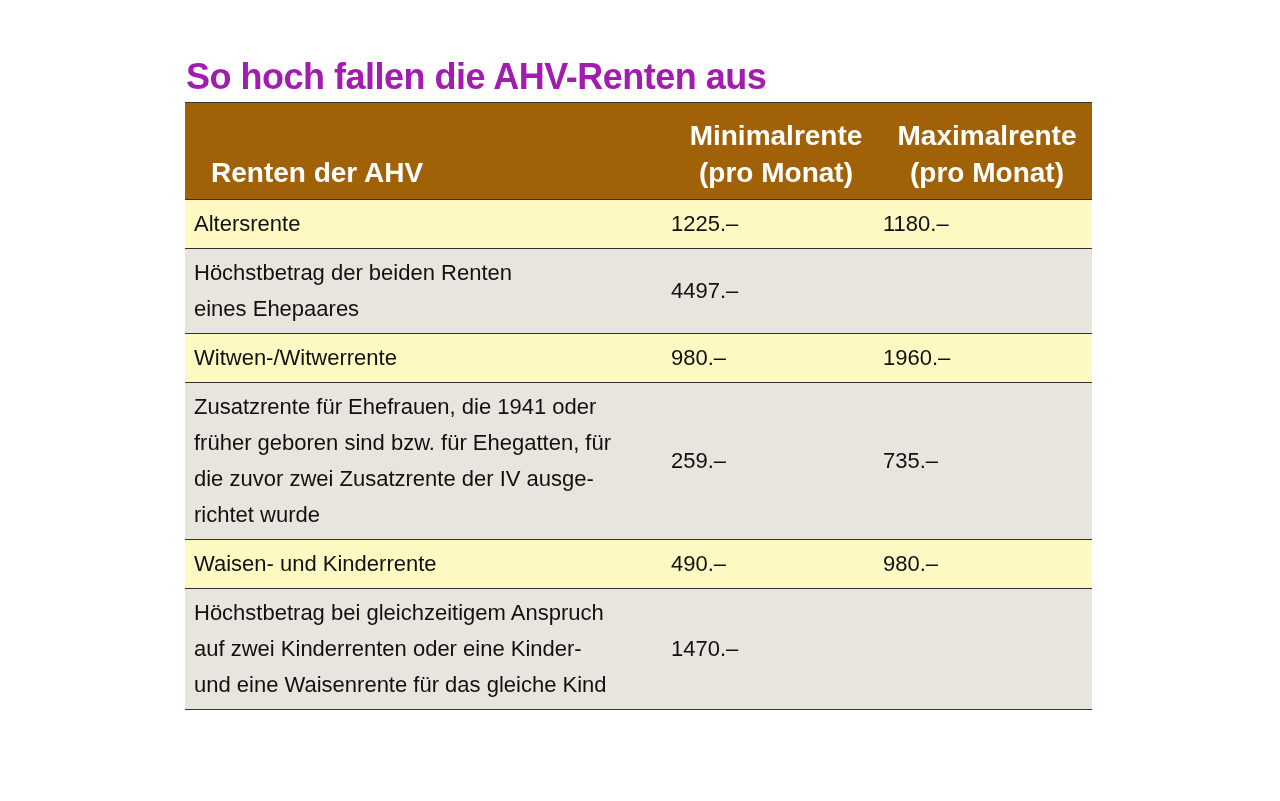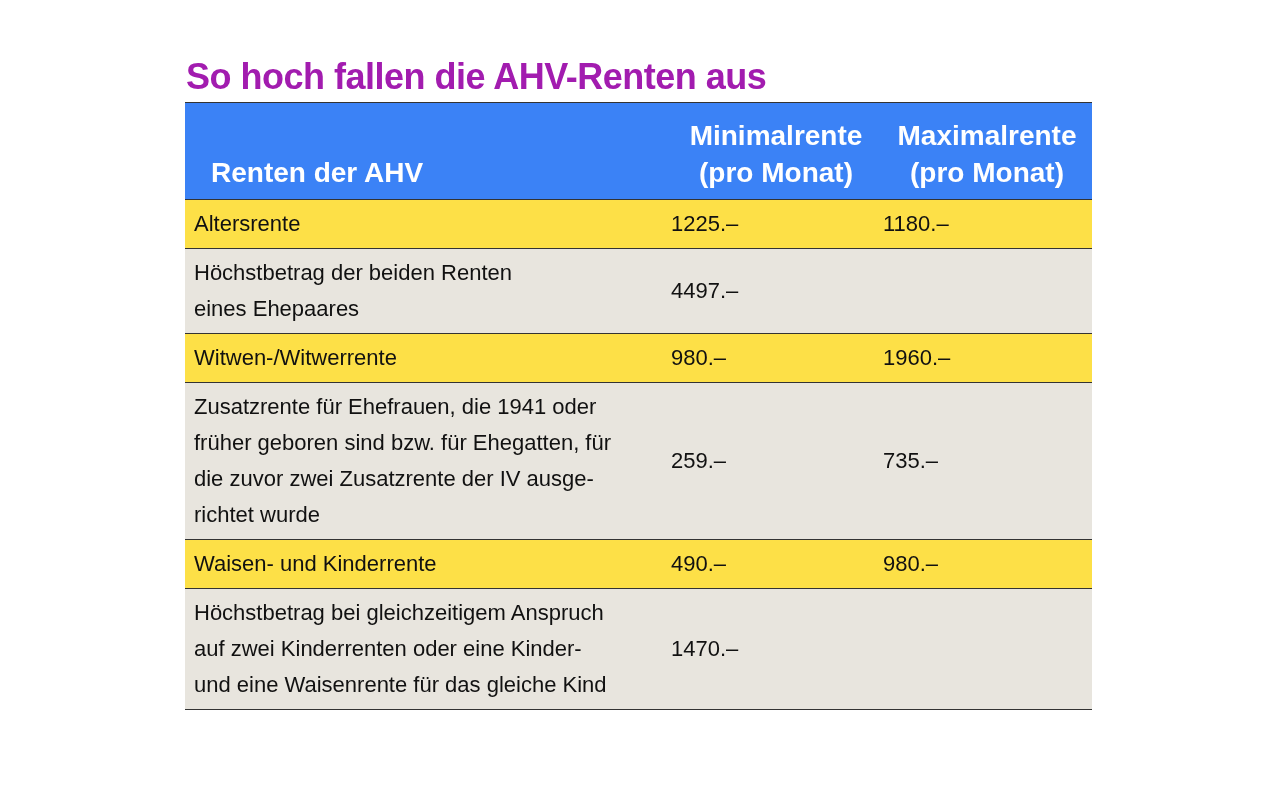--- a/index.html
+++ b/index.html
@@ -1,30 +1,30 @@
 <!DOCTYPE html>
 <html><head>
 <meta charset="utf-8">
 <style>
   html, body { margin:0; padding:0; background:#ffffff; }
   body { width:1280px; height:801px; position:relative; overflow:hidden;
          font-family:"Liberation Sans", sans-serif; }
   .title { position:absolute; left:186px; top:56px; font-size:36px; font-weight:bold;
            color:#a21caf; letter-spacing:-0.5px; white-space:nowrap; }
   .tbl { position:absolute; left:185px; top:102px; width:907px; border-collapse:collapse; }
-  .tbl th { background:#3b82f6; color:#ffffff; font-weight:bold; font-size:28px;
+  .tbl th { background:#a16207; color:#ffffff; font-weight:bold; font-size:28px;
             line-height:37px; padding:14px 0 8px 0; vertical-align:bottom; }
   .tbl th.c0 { text-align:left; padding-left:26px; }
   .tbl th.c1, .tbl th.c2 { text-align:center; }
   .tbl td { font-size:22px; color:#111; line-height:36px; vertical-align:middle;
             border-bottom:1.5px solid #333; }
   .tbl td.c0 { padding:6px 0 6px 9px; }
   .tbl td.num { text-align:left; }
   .tbl tr.shade td { background:#e8e5de; }
-  .tbl tr.white td { background:#fde047; }
+  .tbl tr.white td { background:#fef9c3; }
   .tbl thead tr th { border-top:1.5px solid #333; border-bottom:1.5px solid #333; }
 </style>
 </head>
 <body>
 
 <div class="title">So hoch fallen die AHV-Renten aus</div>
 
 <table class="tbl">
   <colgroup>
     <col style="width:485px">

